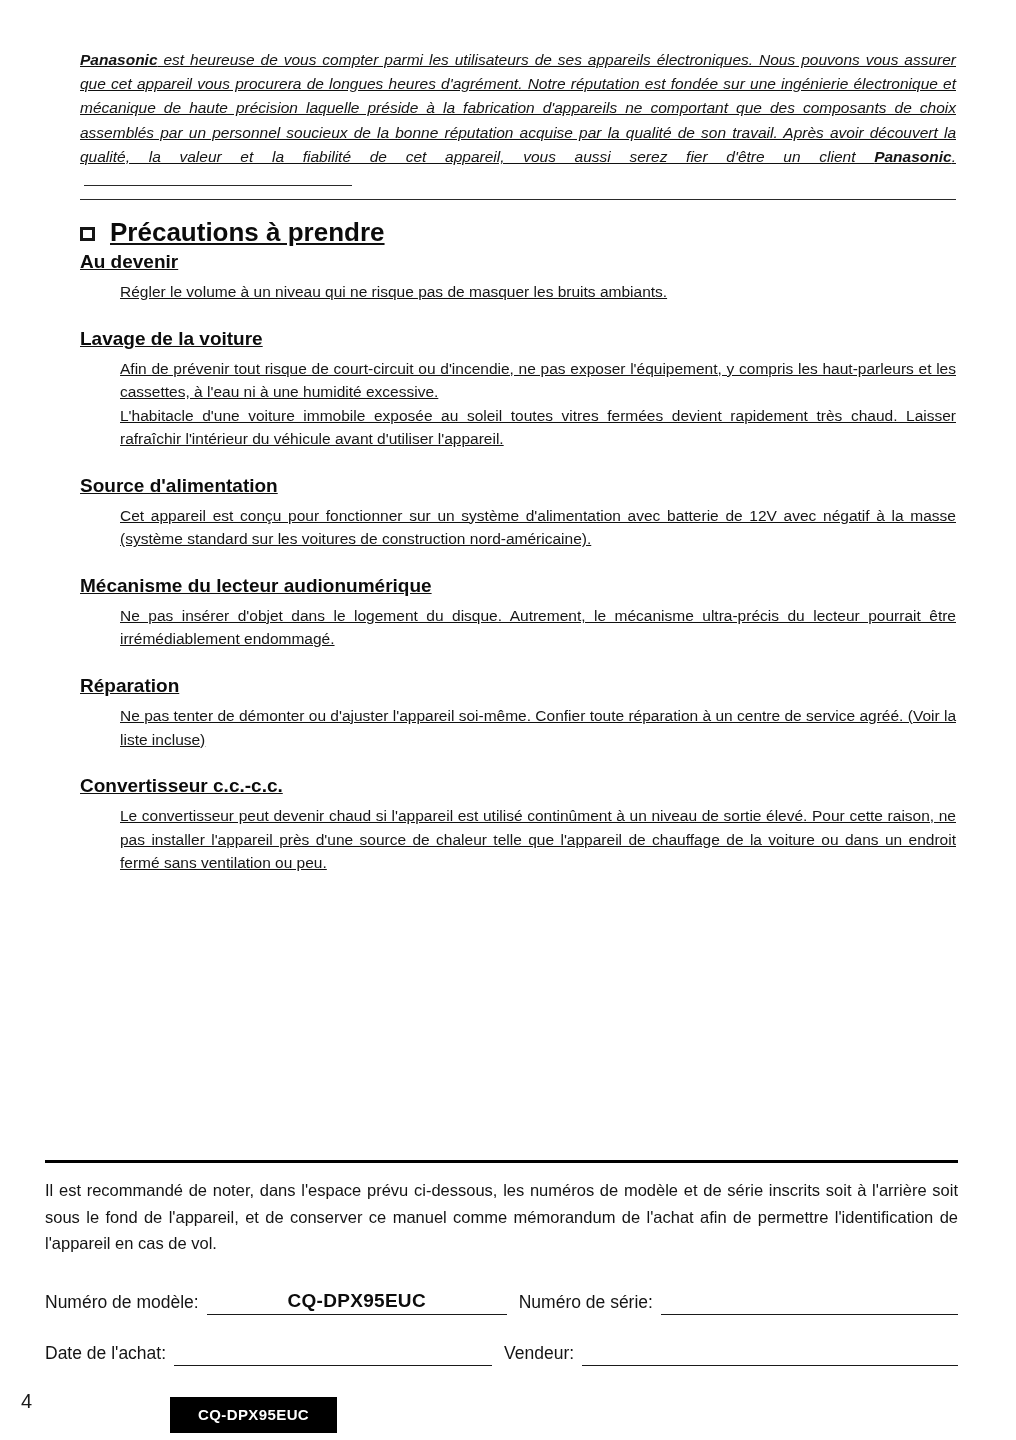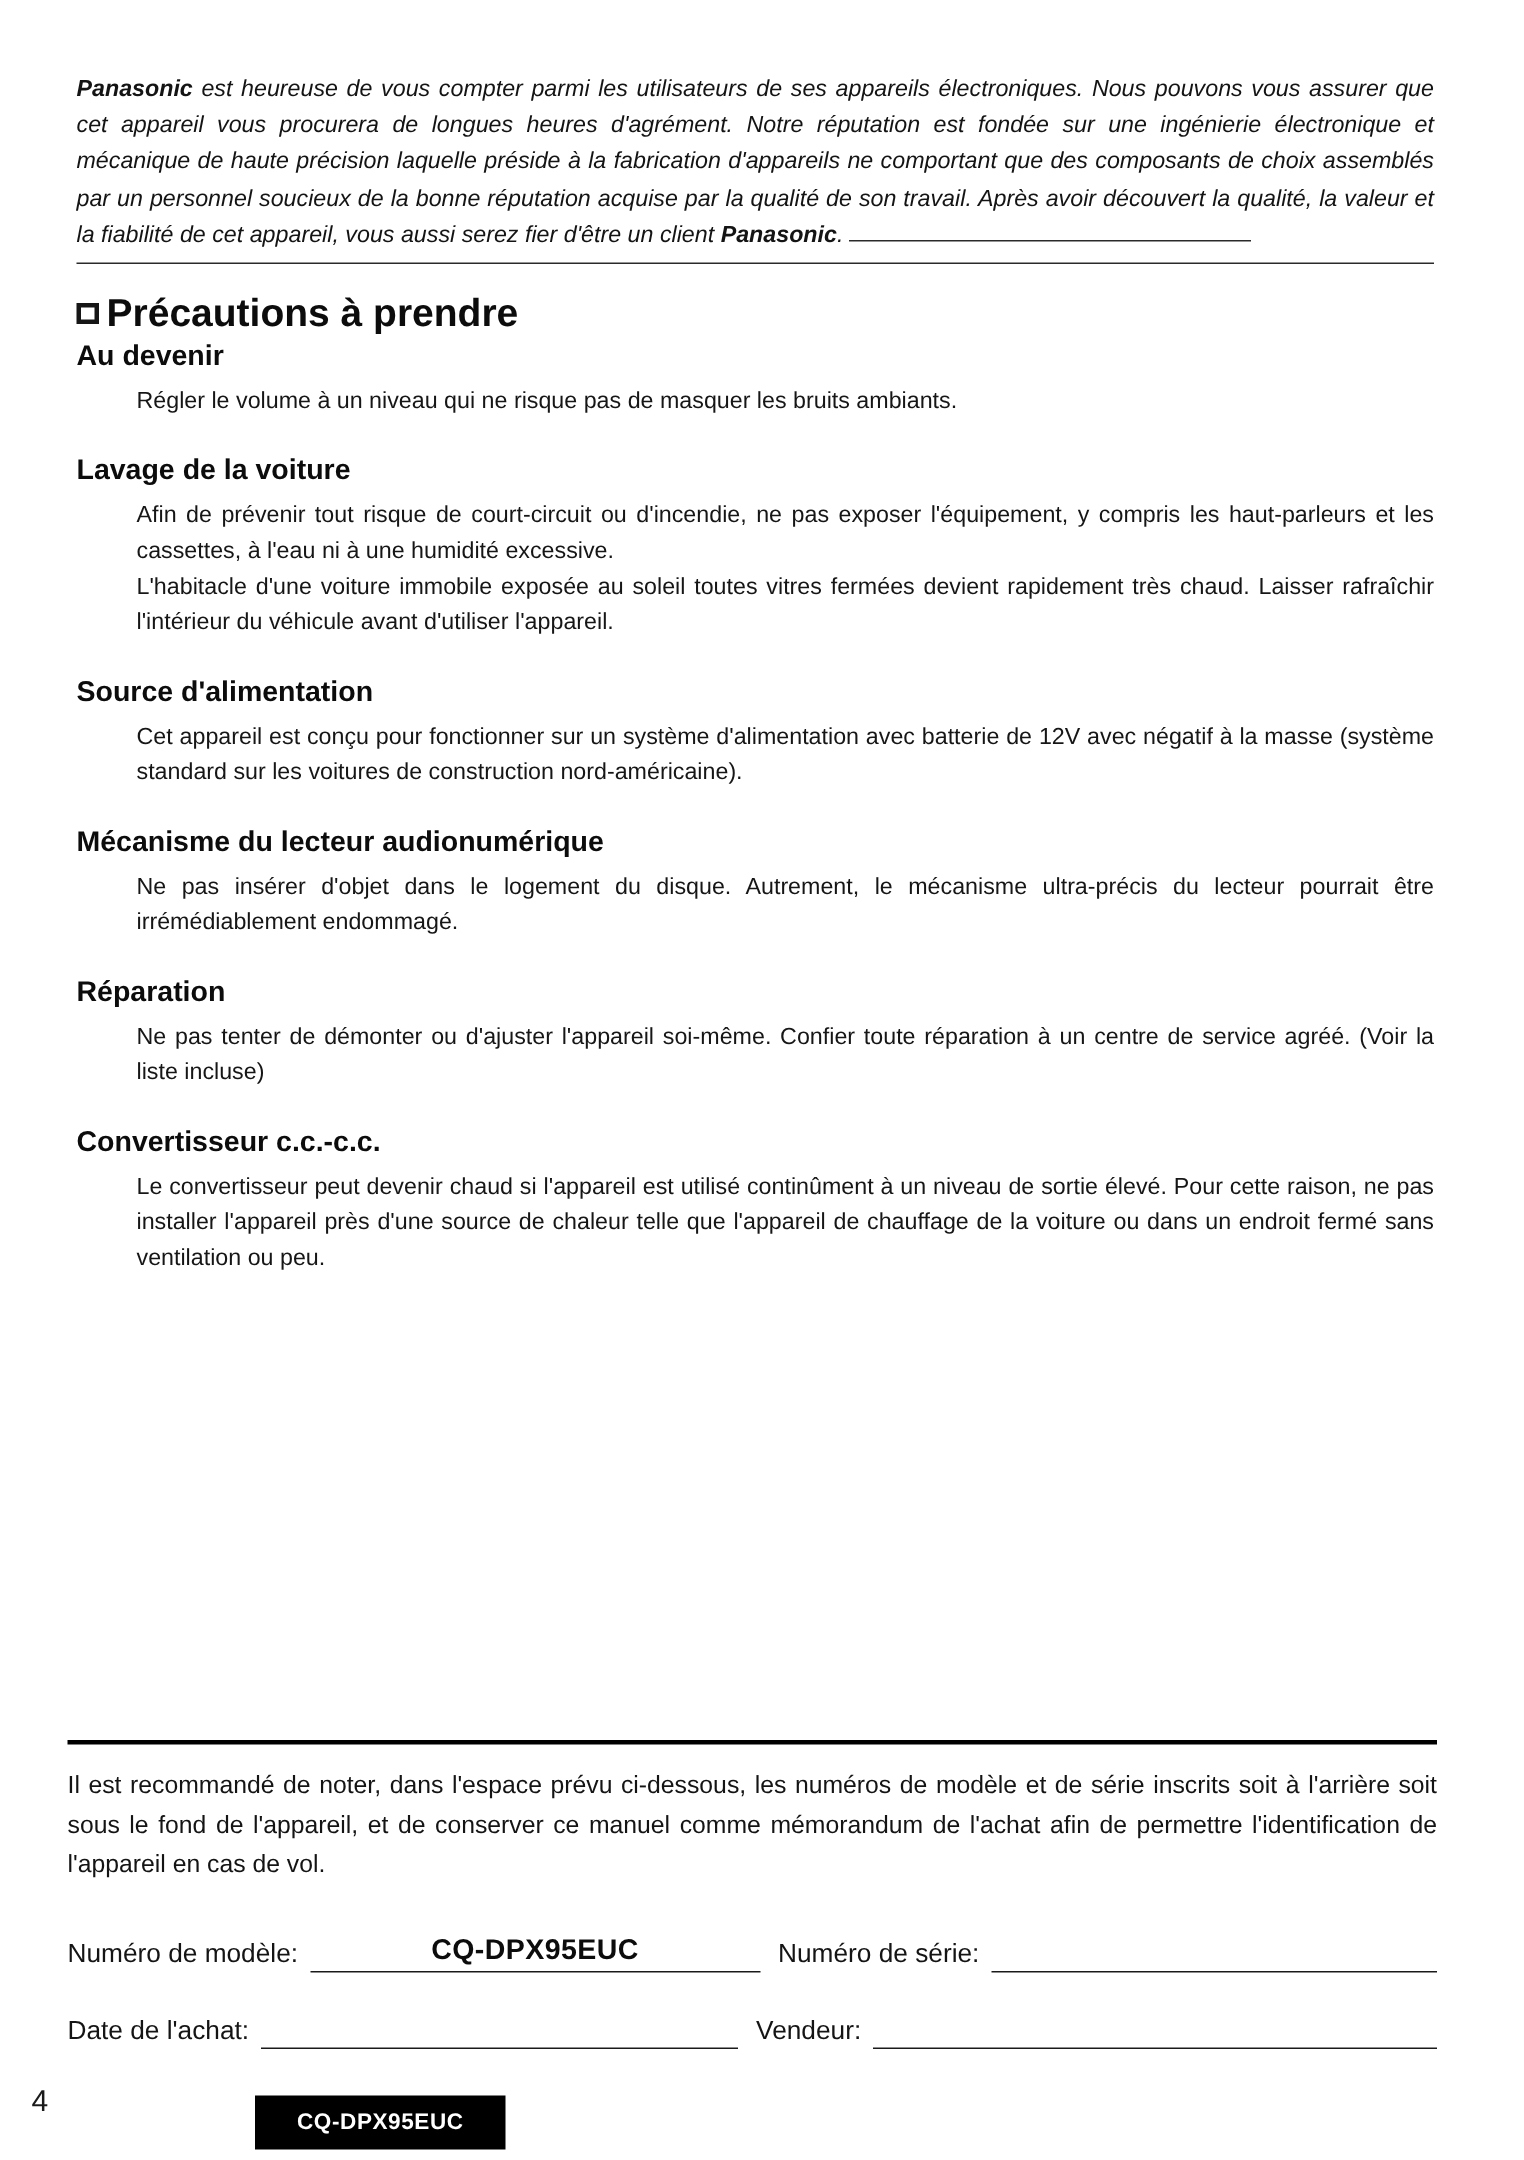--- a/index.html
+++ b/index.html
@@ -4,21 +4,21 @@
 <style>
   * { margin:0; padding:0; box-sizing:border-box; }
   html,body { width:1016px; height:1440px; }
   body {
     background:#ffffff;
     color:#111111;
     font-family:"Liberation Sans", sans-serif;
     position:relative;
     overflow:hidden;
   }
-  .page { padding:48px 60px 0 51px; }
+  .page { padding:48px 60px 0 80px;text-decoration:underline; }
 
   
   .intro {
     font-style:italic;
     font-size:15.5px;
     line-height:1.56;
     text-align:justify;
     color:#141414;
   }
   .intro b { font-weight:bold; }
@@ -33,21 +33,21 @@
   .intro-rule {
     border:none;
     border-top:1.5px solid #2a2a2a;
     margin-top:6px;
   }
 
   
   .main-heading {
     display:flex;
     align-items:center;
-    gap:5px;
+    gap:15px;
     margin-top:17px;
     font-size:26px;
     font-weight:bold;
     color:#0c0c0c;
   }
   .square-bullet {
     width:15px;
     height:14px;
     border:3px solid #161616;
     display:inline-block;

